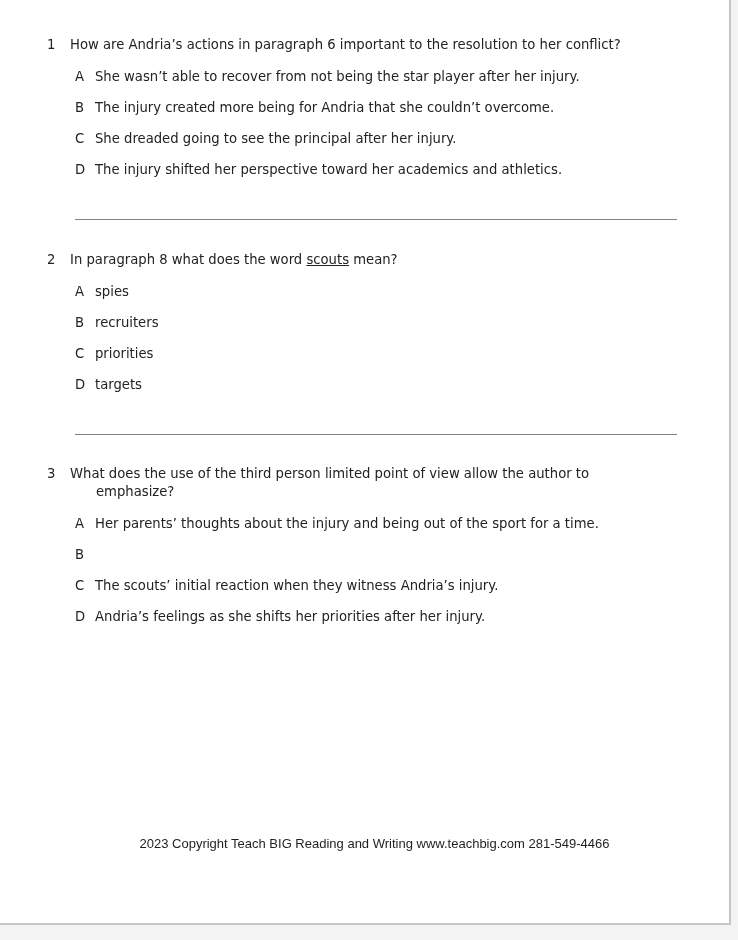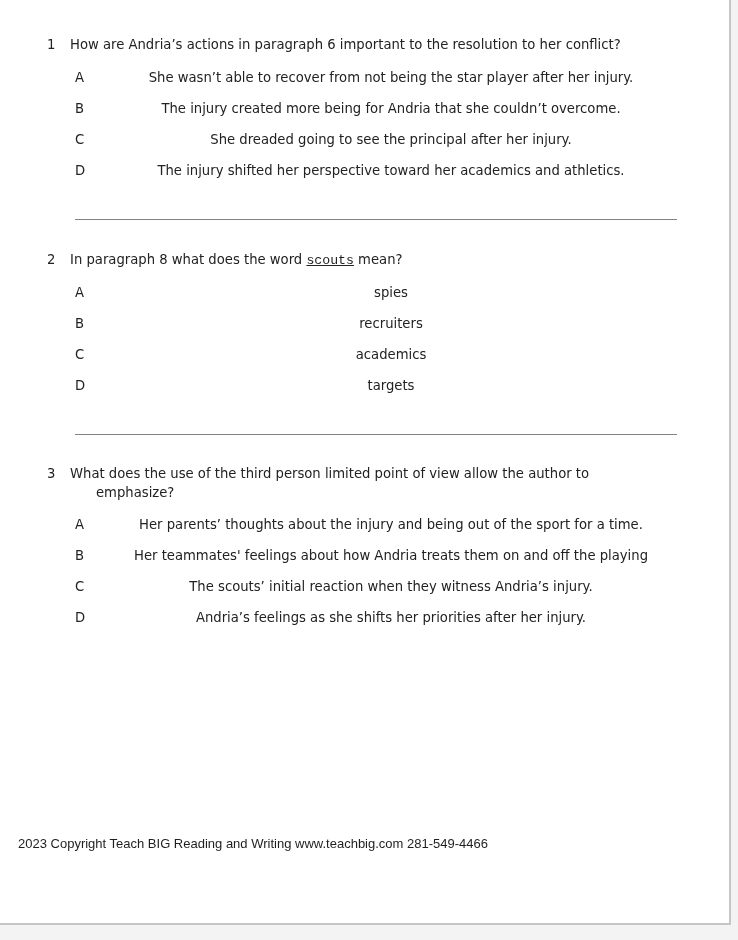--- a/index.html
+++ b/index.html
@@ -34,48 +34,48 @@
     color: #222222;
     font-size: 13.2px;
     line-height: 18px;
   }
   .q-row { display: flex; }
   .q-num {
     flex: none;
     width: 23px;
   }
   .q-text { flex: 1; }
-  .q-text .u { text-decoration: underline; font-family: Liberation Mono, monospace; }
+  .q-text .u { text-decoration: underline; }
   .line2 { display: block; margin-left: 26px; }
   .option {
     display: flex;
     margin-top: 13px;
   }
   .options { margin-top: 14px; }
   .options .option:first-child { margin-top: 0; }
   .opt-letter {
     flex: none;
     margin-left: 28px;
     width: 20px;
   }
-  .opt-text { flex: 1; text-align: center; }
+  .opt-text { flex: 1; }
   .divider {
     position: absolute;
     left: 75px;
     width: 602px;
     margin: 0;
     border: none;
     border-top: 1.5px solid #828282;
   }
   .footer {
     position: absolute;
     top: 835px;
     left: 18px;
     width: 713px;
-    text-align: left;
+    text-align: center;
     font-family: "Liberation Sans", sans-serif;
     font-size: 13px;
     line-height: 17px;
     color: #1f1f1f;
   }
 </style>
 </head>
 <body>
 
 <div class="canvas">
@@ -117,21 +117,21 @@
         <div class="option">
           <span class="opt-letter">A</span>
           <div class="opt-text"><span>spies</span><span class="line2"></span></div>
         </div>
         <div class="option">
           <span class="opt-letter">B</span>
           <div class="opt-text"><span>recruiters</span><span class="line2"></span></div>
         </div>
         <div class="option">
           <span class="opt-letter">C</span>
-          <div class="opt-text"><span>academics</span><span class="line2"></span></div>
+          <div class="opt-text"><span>priorities</span><span class="line2"></span></div>
         </div>
         <div class="option">
           <span class="opt-letter">D</span>
           <div class="opt-text"><span>targets</span><span class="line2"></span></div>
         </div>
       </div>
     </section>
 
     <hr class="divider" style="top:434px">
 
@@ -140,21 +140,21 @@
         <span class="q-num">3</span>
         <div class="q-text"><span>What does the use of the third person limited point of view allow the author to</span><span class="u"></span><span></span><span class="line2">emphasize?</span></div>
       </div>
       <div class="options">
         <div class="option">
           <span class="opt-letter">A</span>
           <div class="opt-text"><span>Her parents’ thoughts about the injury and being out of the sport for a time.</span><span class="line2"></span></div>
         </div>
         <div class="option">
           <span class="opt-letter">B</span>
-          <div class="opt-text"><span>Her teammates' feelings about how Andria treats them on and off the playing</span></div>
+          <div class="opt-text"></div>
         </div>
         <div class="option">
           <span class="opt-letter">C</span>
           <div class="opt-text"><span>The scouts’ initial reaction when they witness Andria’s injury.</span><span class="line2"></span></div>
         </div>
         <div class="option">
           <span class="opt-letter">D</span>
           <div class="opt-text"><span>Andria’s feelings as she shifts her priorities after her injury.</span><span class="line2"></span></div>
         </div>
       </div>

